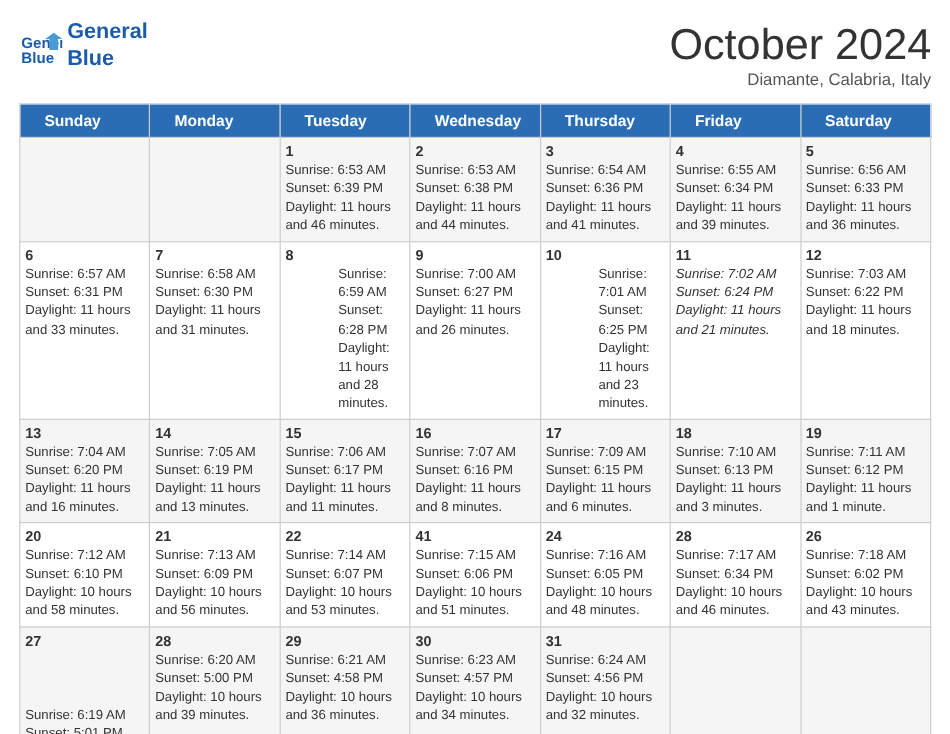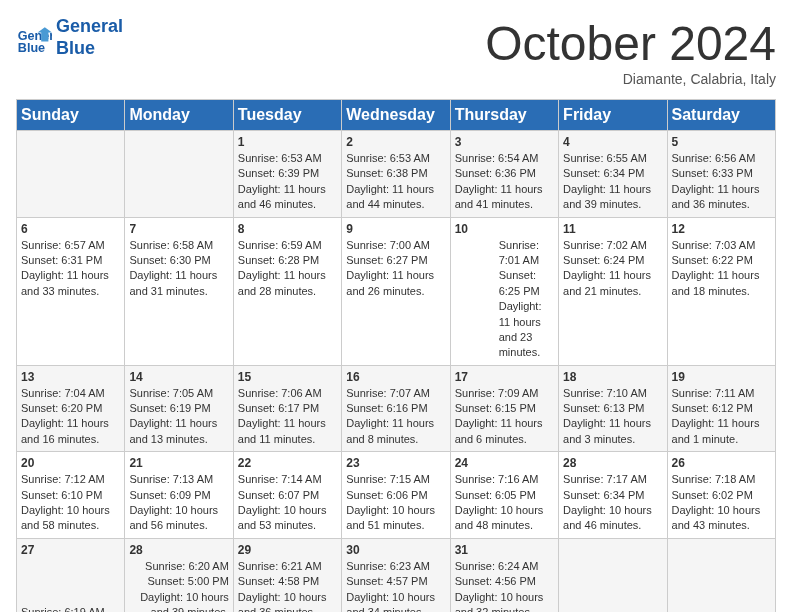--- a/index.html
+++ b/index.html
@@ -31,38 +31,38 @@
     }
     .logo-icon {
       width: 36px;
       height: 36px;
       margin-right: 4px;
     }
     .title-block {
       text-align: right;
     }
     .month-title {
-      font-size: 48px;
+      font-size: 36px;
       font-weight: normal;
       color: #333;
     }
     .location {
       font-size: 14px;
       color: #555;
     }
     table {
       width: 100%;
       border-collapse: collapse;
       table-layout: fixed;
     }
     thead tr th {
       background-color: #2a6db5;
       color: #fff;
-      padding: 6px 4px;
-      font-size: 16px;
+      padding: 6px 20px;
+      font-size: 13px;
       font-weight: bold;
       text-align: left;
       border: 1px solid #ccc;
     }
     tbody tr td {
       vertical-align: top;
       padding: 4px 4px;
       border: 1px solid #ccc;
       font-size: 10.5px;
       color: #333;
@@ -165,39 +165,39 @@
 Daylight: 11 hours and 33 minutes.</div>
         </td>
         <td>
           <span class="day-num">7</span>
           <div class="cell-info" style="white-space: pre-line;">Sunrise: 6:58 AM
 Sunset: 6:30 PM
 Daylight: 11 hours and 31 minutes.</div>
         </td>
         <td>
           <span class="day-num">8</span>
-          <div class="cell-info" style="white-space: pre-line;">Sunrise: 6:59 AM
+          <div class="cell-info" style="white-space: pre-line; margin-left: 44px;">Sunrise: 6:59 AM
 Sunset: 6:28 PM
 Daylight: 11 hours and 28 minutes.</div>
         </td>
         <td>
           <span class="day-num">9</span>
           <div class="cell-info" style="white-space: pre-line;">Sunrise: 7:00 AM
 Sunset: 6:27 PM
 Daylight: 11 hours and 26 minutes.</div>
         </td>
         <td>
           <span class="day-num">10</span>
           <div class="cell-info" style="white-space: pre-line; margin-left: 44px;">Sunrise: 7:01 AM
 Sunset: 6:25 PM
 Daylight: 11 hours and 23 minutes.</div>
         </td>
         <td>
           <span class="day-num">11</span>
-          <div class="cell-info" style="white-space: pre-line;">Sunrise: 7:02 AM
+          <div class="cell-info" style="white-space: pre-line; font-style: italic;">Sunrise: 7:02 AM
 Sunset: 6:24 PM
 Daylight: 11 hours and 21 minutes.</div>
         </td>
         <td>
           <span class="day-num">12</span>
           <div class="cell-info" style="white-space: pre-line;">Sunrise: 7:03 AM
 Sunset: 6:22 PM
 Daylight: 11 hours and 18 minutes.</div>
         </td>
       </tr>
@@ -258,21 +258,21 @@
 Sunset: 6:09 PM
 Daylight: 10 hours and 56 minutes.</div>
         </td>
         <td>
           <span class="day-num">22</span>
           <div class="cell-info" style="white-space: pre-line;">Sunrise: 7:14 AM
 Sunset: 6:07 PM
 Daylight: 10 hours and 53 minutes.</div>
         </td>
         <td>
-          <span class="day-num">23</span>
+          <span class="day-num">41</span>
           <div class="cell-info" style="white-space: pre-line;">Sunrise: 7:15 AM
 Sunset: 6:06 PM
 Daylight: 10 hours and 51 minutes.</div>
         </td>
         <td>
           <span class="day-num">24</span>
           <div class="cell-info" style="white-space: pre-line;">Sunrise: 7:16 AM
 Sunset: 6:05 PM
 Daylight: 10 hours and 48 minutes.</div>
         </td>
@@ -291,21 +291,21 @@
       </tr>
       <tr>
         <td>
           <span class="day-num">27</span>
           <div class="cell-info" style="white-space: pre-line; margin-top: 48px;">Sunrise: 6:19 AM
 Sunset: 5:01 PM
 Daylight: 10 hours and 41 minutes.</div>
         </td>
         <td>
           <span class="day-num">28</span>
-          <div class="cell-info" style="white-space: pre-line; text-align: right;">Sunrise: 6:20 AM
+          <div class="cell-info" style="white-space: pre-line;">Sunrise: 6:20 AM
 Sunset: 5:00 PM
 Daylight: 10 hours and 39 minutes.</div>
         </td>
         <td>
           <span class="day-num">29</span>
           <div class="cell-info" style="white-space: pre-line;">Sunrise: 6:21 AM
 Sunset: 4:58 PM
 Daylight: 10 hours and 36 minutes.</div>
         </td>
         <td>

